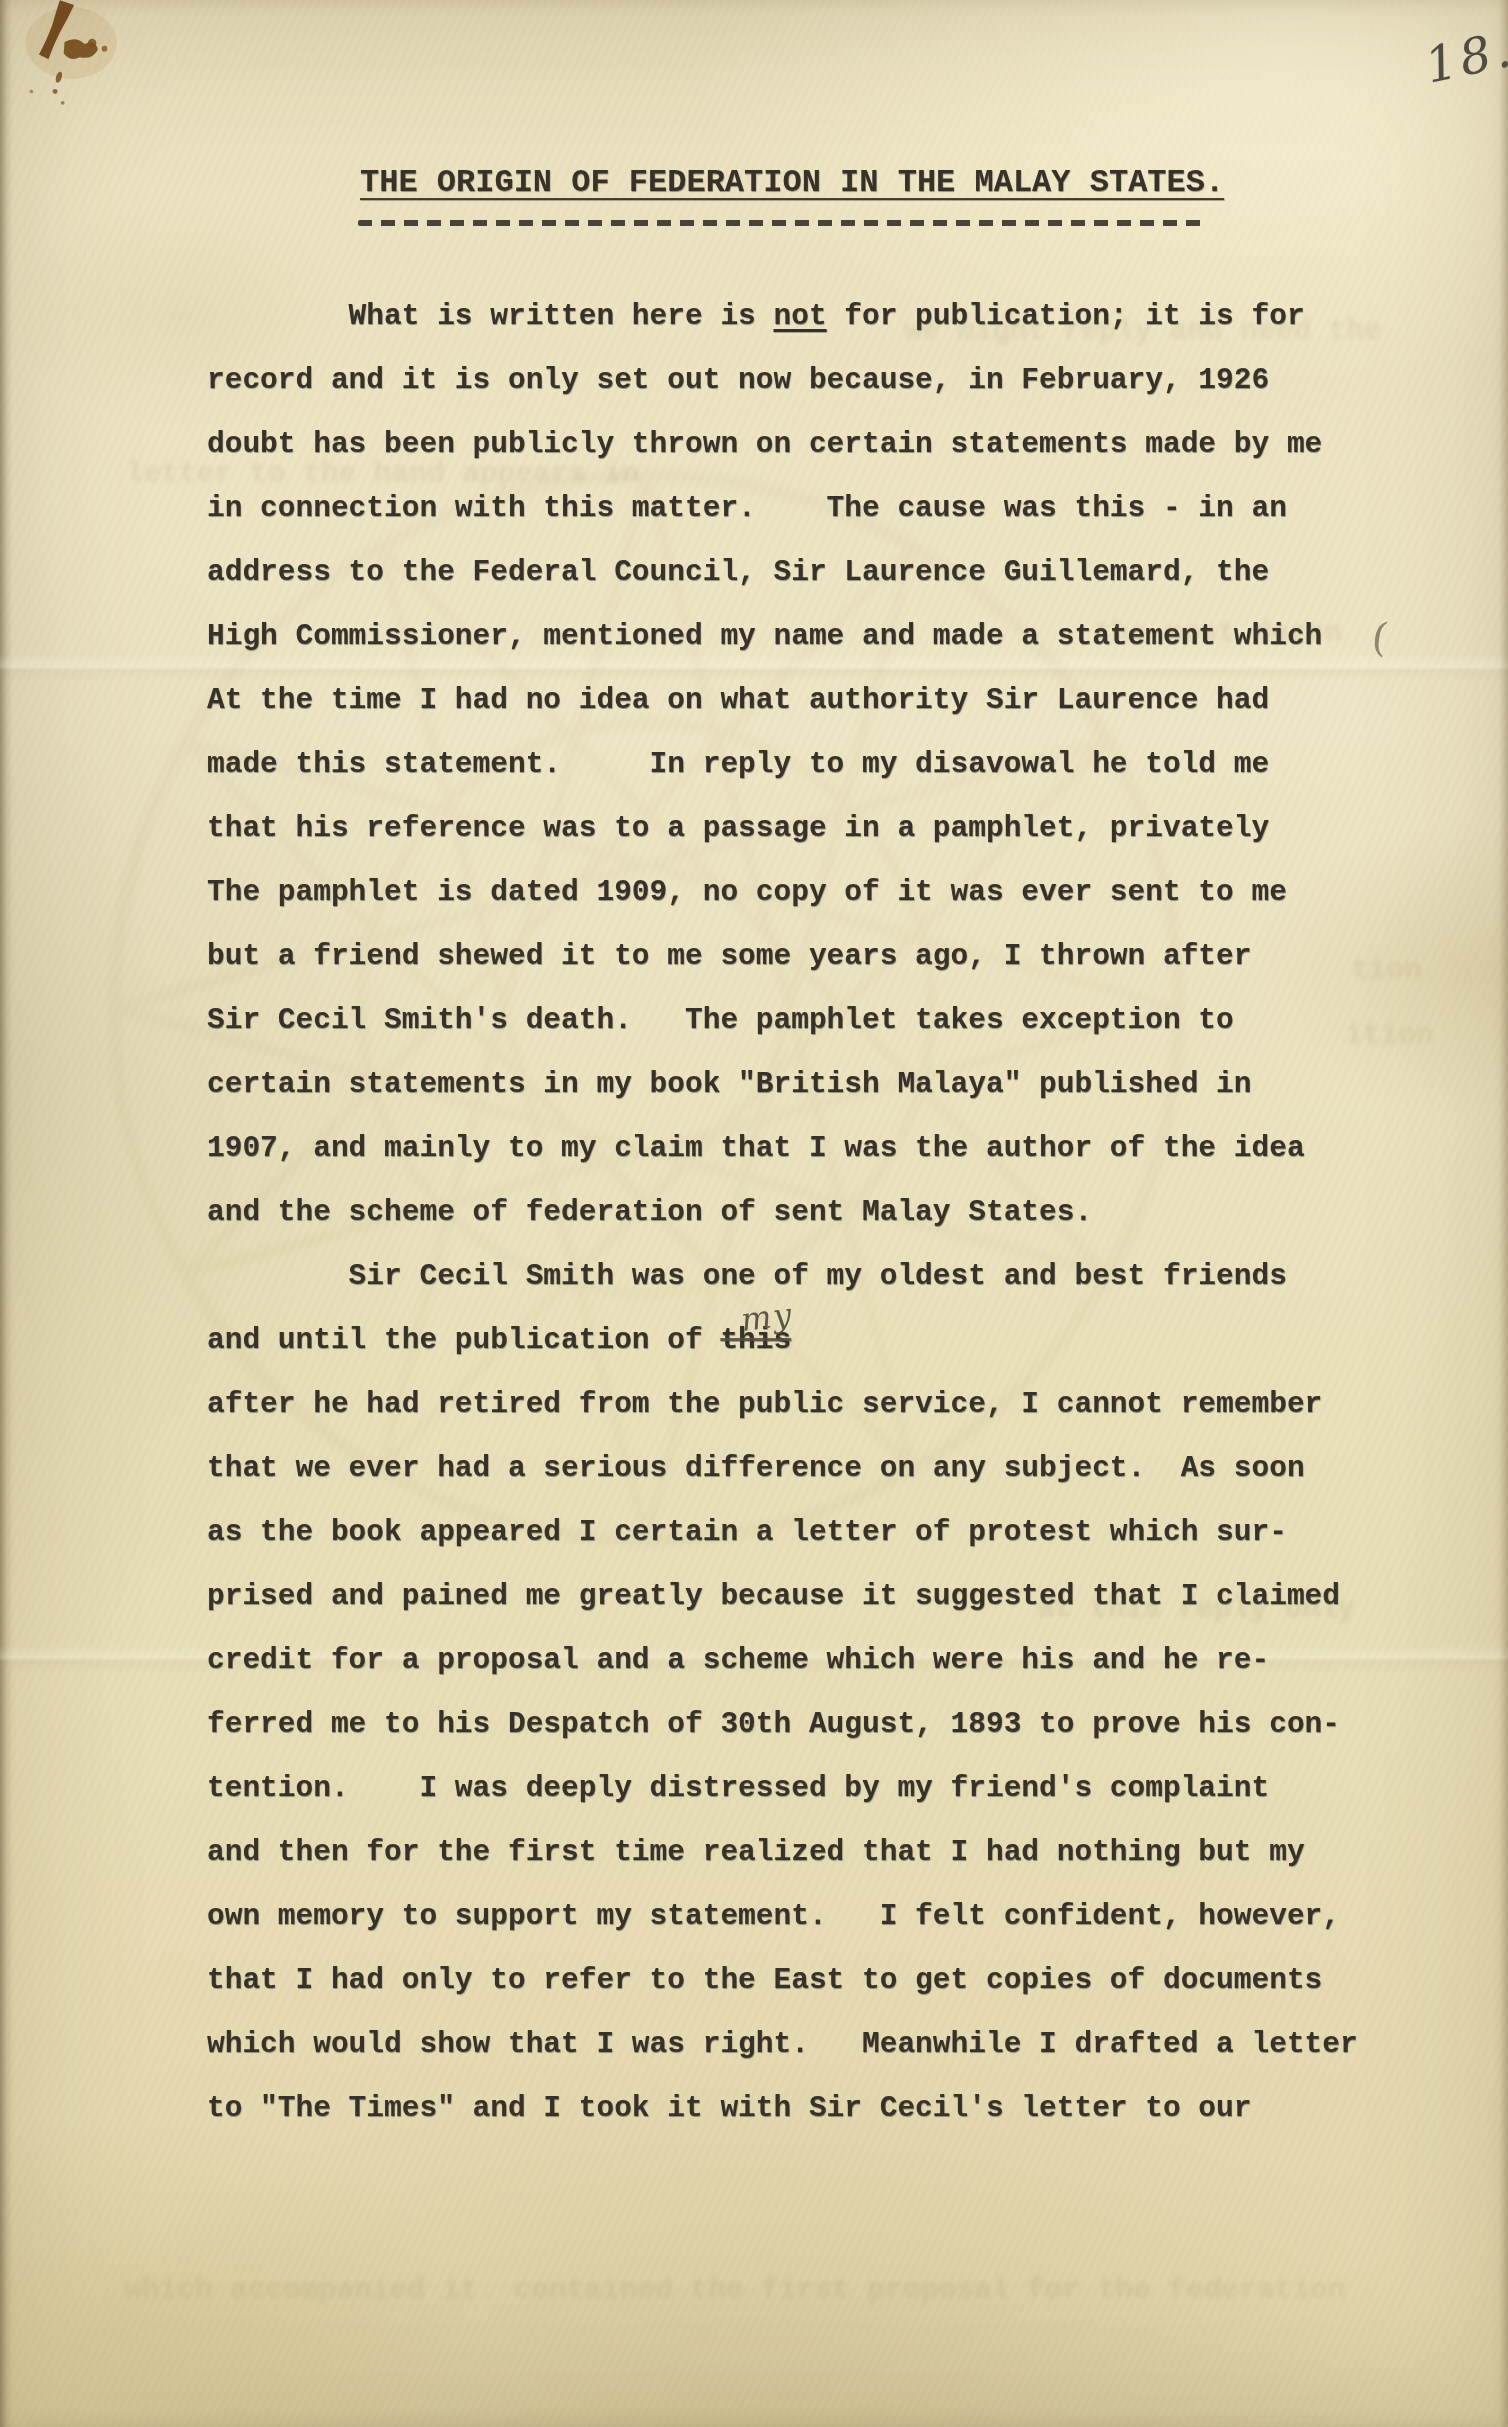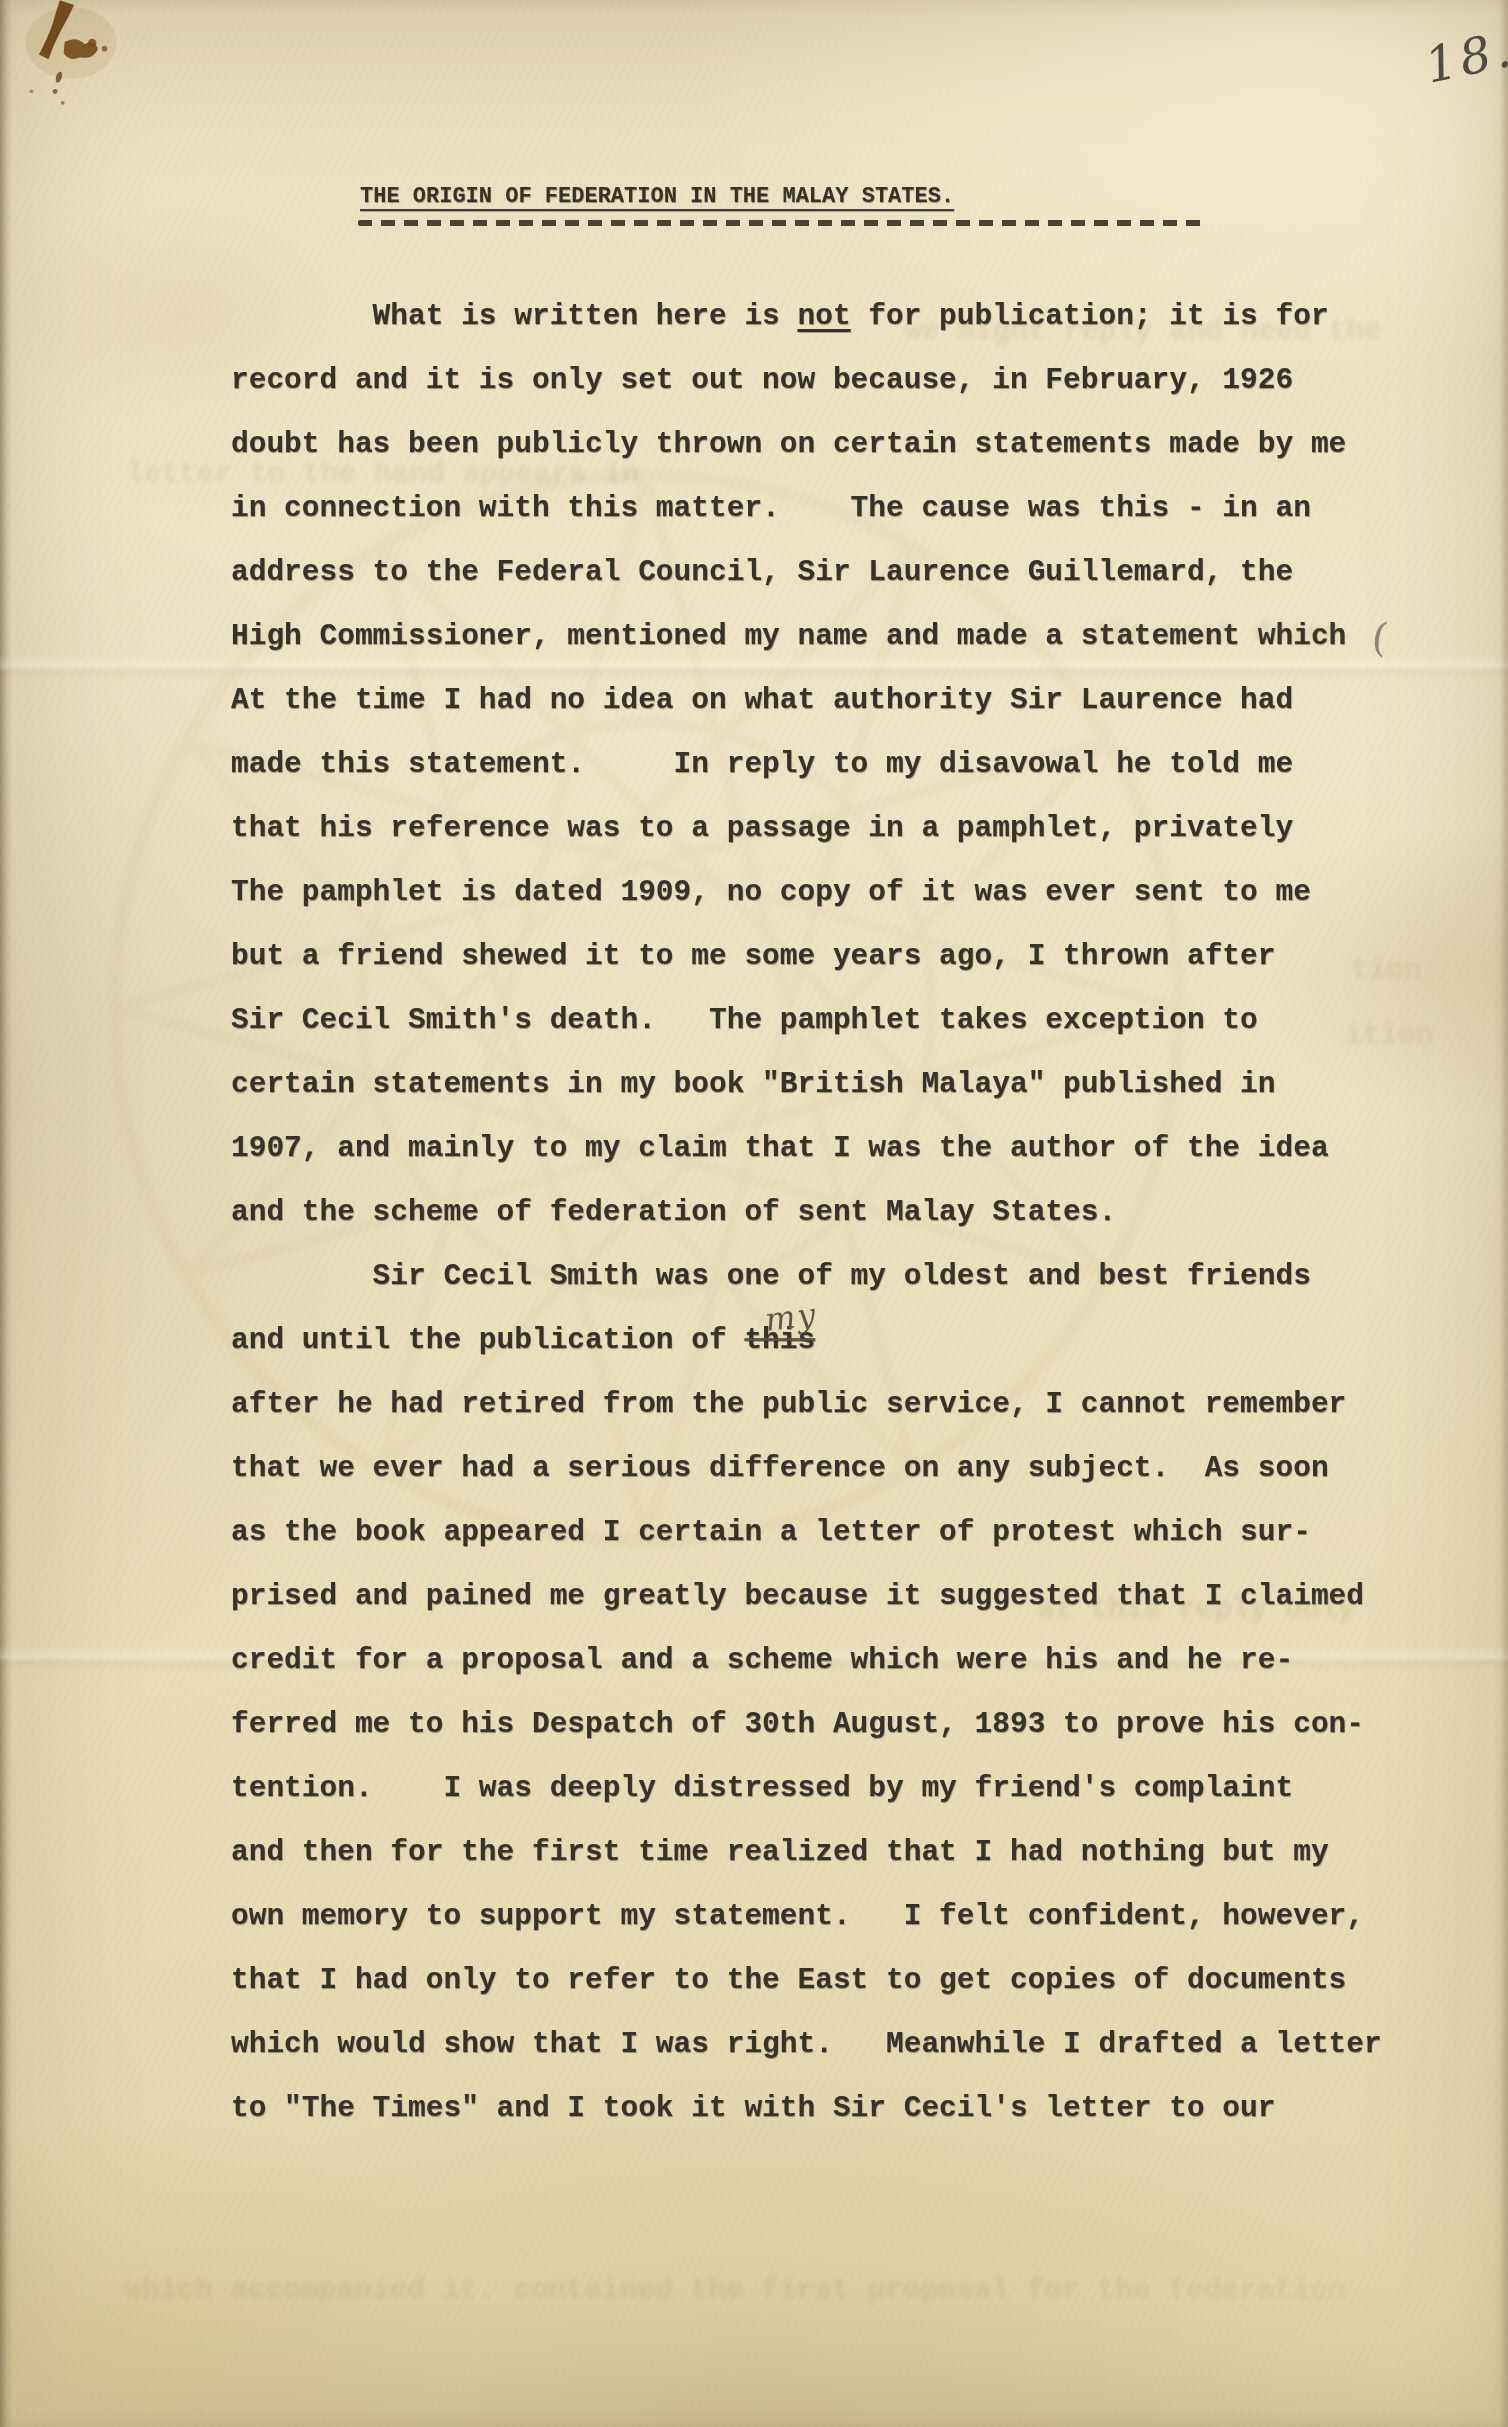--- a/index.html
+++ b/index.html
@@ -25,36 +25,34 @@
   .page::after{ 
     content:"";position:absolute;right:0;top:0;bottom:0;width:9.5px;
     background:linear-gradient(270deg, rgba(100,86,52,0.25), transparent);
   }
   .crease{position:absolute;left:0;width:100%;height:27px;opacity:.55;pointer-events:none;
     background:linear-gradient(180deg, transparent, rgba(255,252,235,0.45) 45%, rgba(125,104,58,0.10) 62%, transparent);}
   .crease.c1{top:654px;} .crease.c2{top:1645px;}
 
   .doc-title{
     position:absolute;left:360px;top:164px;
-    font-size:22px;font-weight:700;color:#36322a;white-space:pre;
+    font-size:32px;font-weight:700;color:#36322a;white-space:pre;
     text-shadow:0.5px 0.8px 0.8px rgba(50,44,32,0.45);
     text-decoration:underline;text-decoration-thickness:2.4px;text-underline-offset:6.7px;
     text-decoration-color:rgba(54,50,42,0.9);
-    margin-top:20px;
   }
   .title-dashes{
     position:absolute;left:358px;top:220px;width:848px;height:5.7px;
     background:repeating-linear-gradient(90deg,#3a352b 0 14.3px, transparent 14.3px 23px);
     border-radius:1.9px;opacity:.92;
   }
   .doc-body{
     position:absolute;left:207px;top:284px;width:1236px;
     font-size:29.5px;font-weight:700;line-height:64px;color:#36322a;
     text-shadow:0.5px 0.8px 0.8px rgba(50,44,32,0.45);
-    margin-left:24px;
   }
   .line{white-space:pre;height:64px;}
   .underline{text-decoration:underline;text-decoration-thickness:2.9px;text-underline-offset:4.8px;}
   .strike{
     position:relative;
     text-decoration:line-through;text-decoration-thickness:2.9px;
     text-decoration-color:rgba(85,80,66,0.85);
   }
   .note{
     position:absolute;left:21px;top:-38px;

